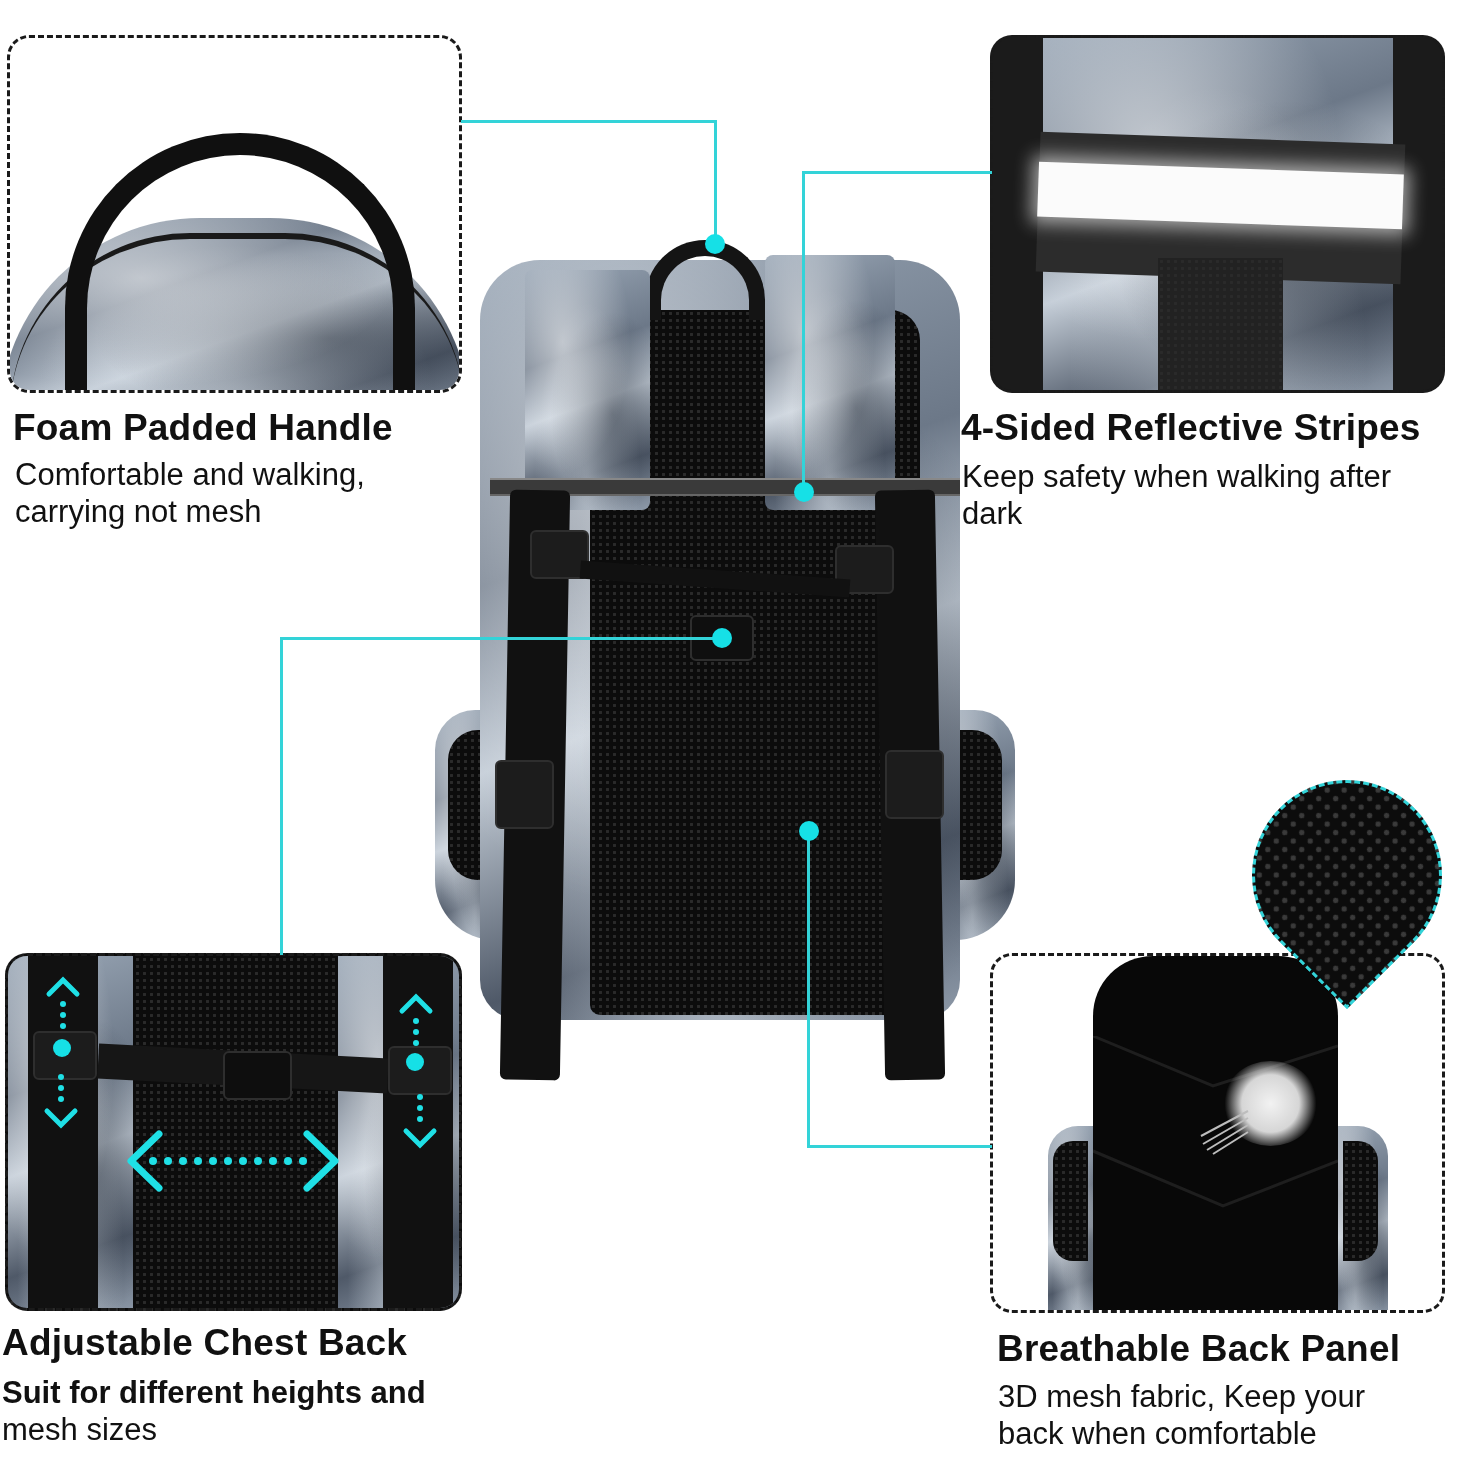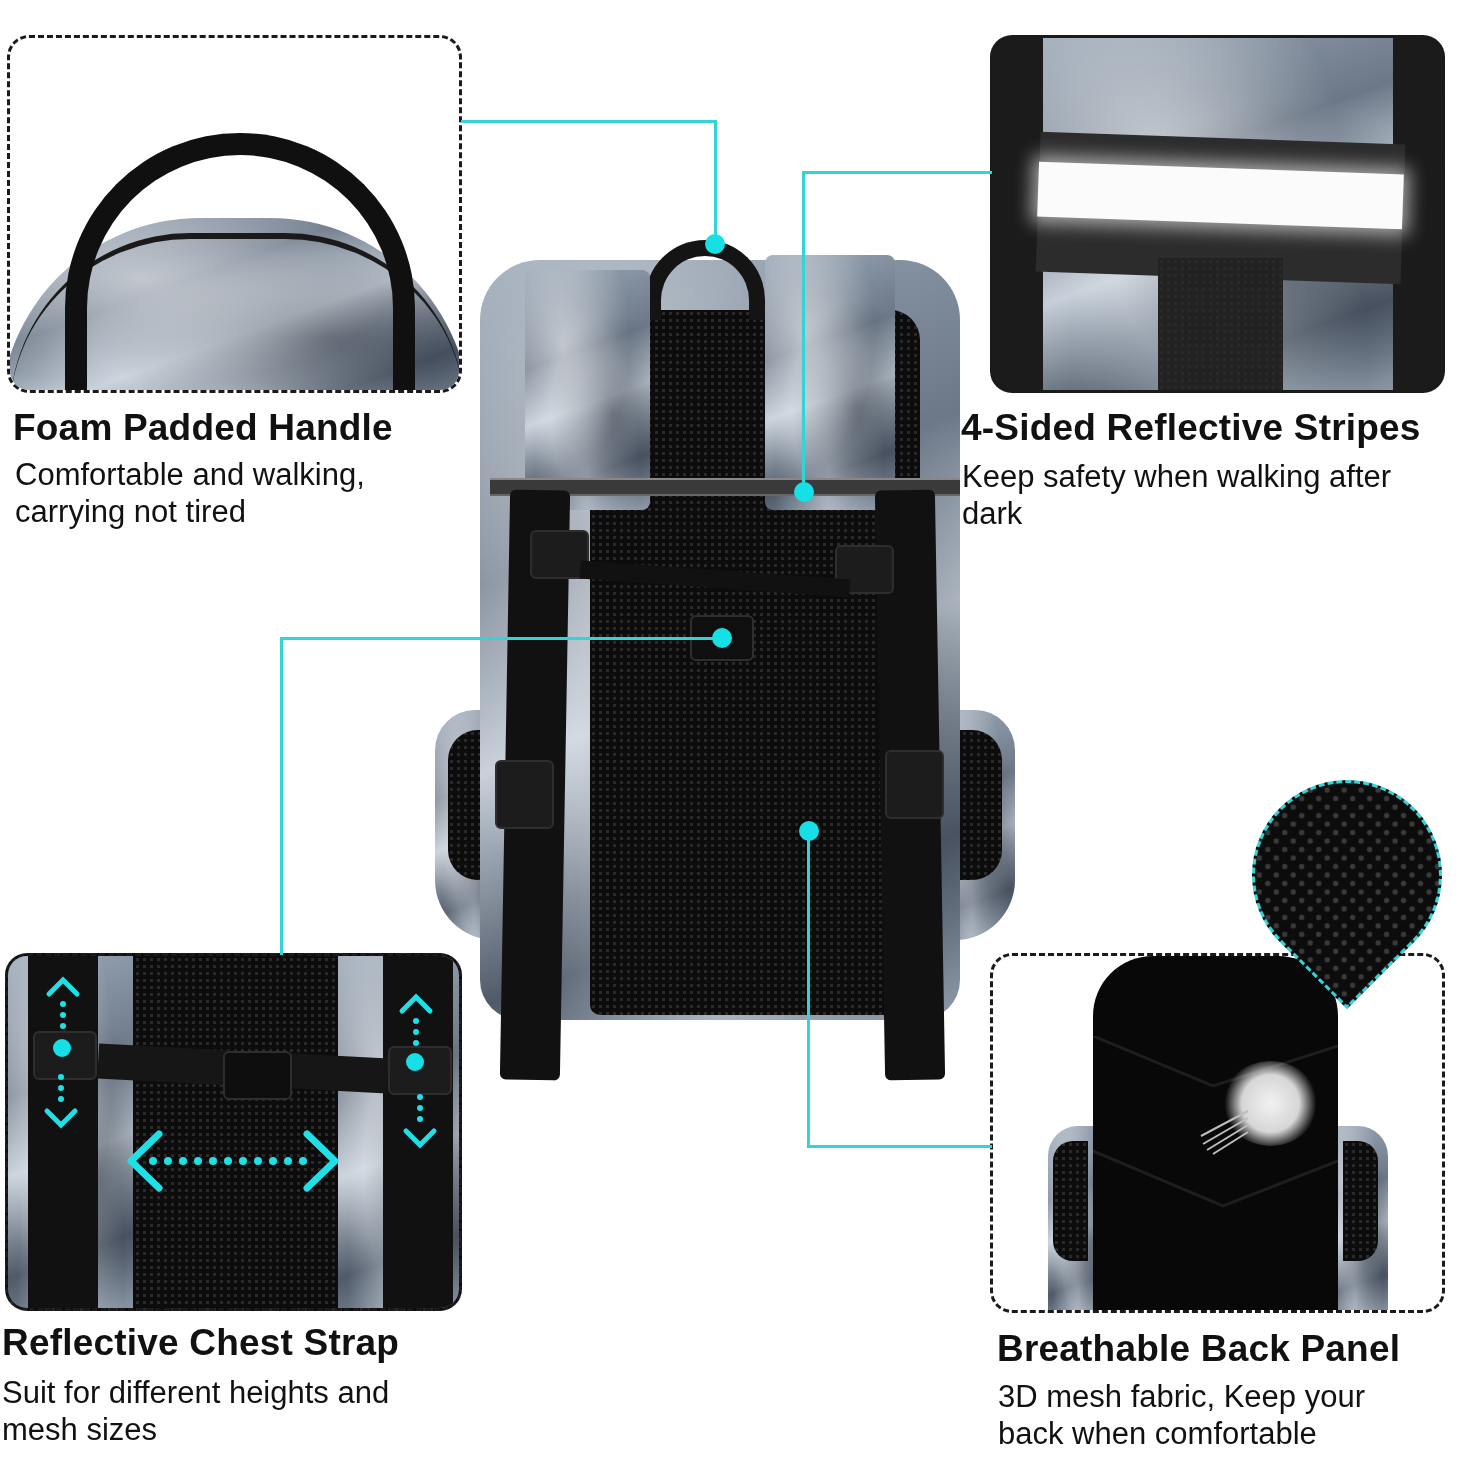--- a/index.html
+++ b/index.html
@@ -54,21 +54,21 @@
   <div class="buckle" style="left:260px;top:375px;width:60px;height:42px;background:#0f0f0f;"></div>
 </div>
 
 <div class="panel" style="left:7px;top:35px;width:455px;height:358px;background:#fff;">
   <div class="abs marble" style="left:-10px;top:180px;width:470px;height:200px;border-radius:200px 200px 0 0;"></div>
   <div class="abs" style="left:0px;top:195px;width:455px;height:180px;border-top:6px solid #1a1a1a;border-radius:230px 230px 0 0;box-sizing:border-box;"></div>
   <div class="abs" style="left:55px;top:95px;width:350px;height:260px;border:22px solid #101010;border-bottom:none;border-radius:200px 200px 0 0;box-sizing:border-box;"></div>
 </div>
 <div class="title" style="left:13px;top:407px;">Foam Padded Handle</div>
 <div class="desc" style="left:15px;top:456px;">Comfortable and walking,</div>
-<div class="desc" style="left:15px;top:493px;">carrying not tired</div>
+<div class="desc" style="left:15px;top:493px;">carrying not mesh</div>
 
 <div class="line" style="left:461px;top:120px;width:256px;height:3px;"></div>
 <div class="line" style="left:714px;top:120px;width:3px;height:124px;"></div>
 <div class="dot" style="left:705px;top:234px;"></div>
 
 <div class="panel" style="left:990px;top:35px;width:455px;height:358px;background:#1b1b1b;">
   <div class="abs marble" style="left:50px;top:0px;width:350px;height:358px;"></div>
   <div class="abs" style="left:45px;top:100px;width:365px;height:140px;background:#2c2c2c;transform:rotate(2deg);"></div>
   <div class="abs" style="left:45px;top:130px;width:365px;height:55px;background:#fbfbfb;box-shadow:0 0 18px 6px rgba(255,255,255,0.6);transform:rotate(2deg);"></div>
   <div class="abs mesh" style="left:165px;top:220px;width:125px;height:140px;background-color:#222;"></div>
@@ -131,22 +131,22 @@
       <circle cx="90" cy="35" r="4"></circle>
         <circle cx="105" cy="35" r="4"></circle>
         <circle cx="120" cy="35" r="4"></circle>
         <circle cx="135" cy="35" r="4"></circle>
       <circle cx="150" cy="35" r="4"></circle>
         <circle cx="165" cy="35" r="4"></circle>
         <circle cx="180" cy="35" r="4"></circle>
     </g>
   </svg>
 </div>
-<div class="title" style="left:2px;top:1322px;">Reflective Chest Strap</div>
-<div class="desc" style="left:2px;top:1374px;">Suit for different heights and</div>
+<div class="title" style="left:2px;top:1322px;">Adjustable Chest Back</div>
+<div class="desc" style="left:2px;top:1374px;font-weight:bold;">Suit for different heights and</div>
 <div class="desc" style="left:2px;top:1411px;">mesh sizes</div>
 
 <div class="line" style="left:280px;top:637px;width:442px;height:3px;"></div>
 <div class="line" style="left:280px;top:637px;width:3px;height:318px;"></div>
 <div class="dot" style="left:712px;top:628px;"></div>
 
 <div class="panel" style="left:990px;top:953px;width:455px;height:360px;background:#fff;">
   <div class="abs marble" style="left:55px;top:170px;width:60px;height:190px;border-radius:30px 0 0 0;"></div>
   <div class="abs marble" style="left:330px;top:170px;width:65px;height:190px;border-radius:0 30px 0 0;"></div>
   <div class="abs mesh" style="left:60px;top:185px;width:35px;height:120px;border-radius:20px 0 0 20px;"></div>

